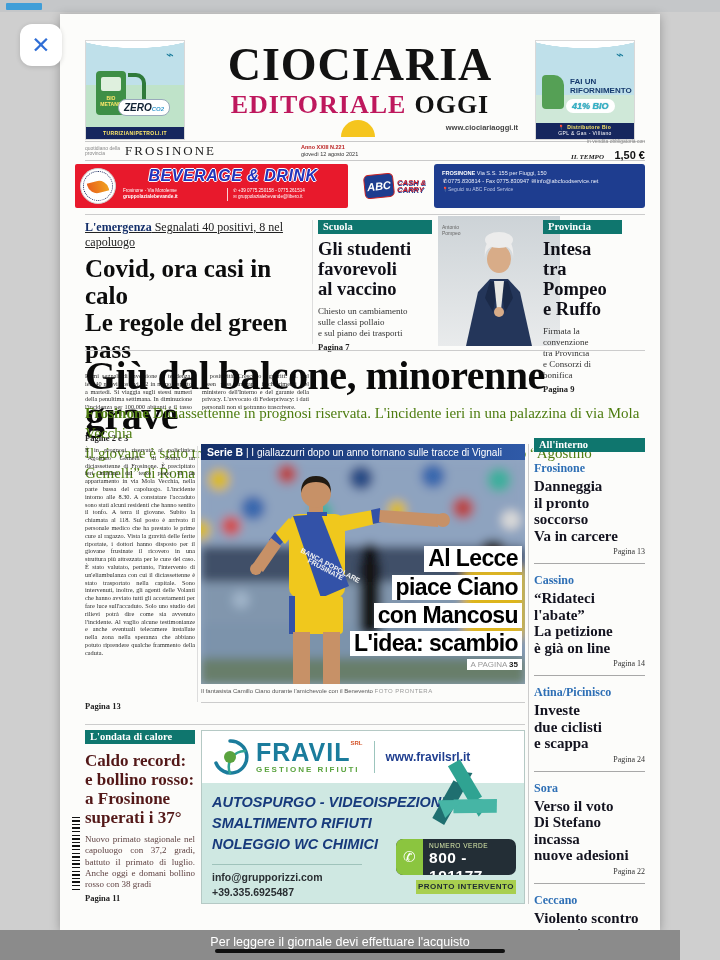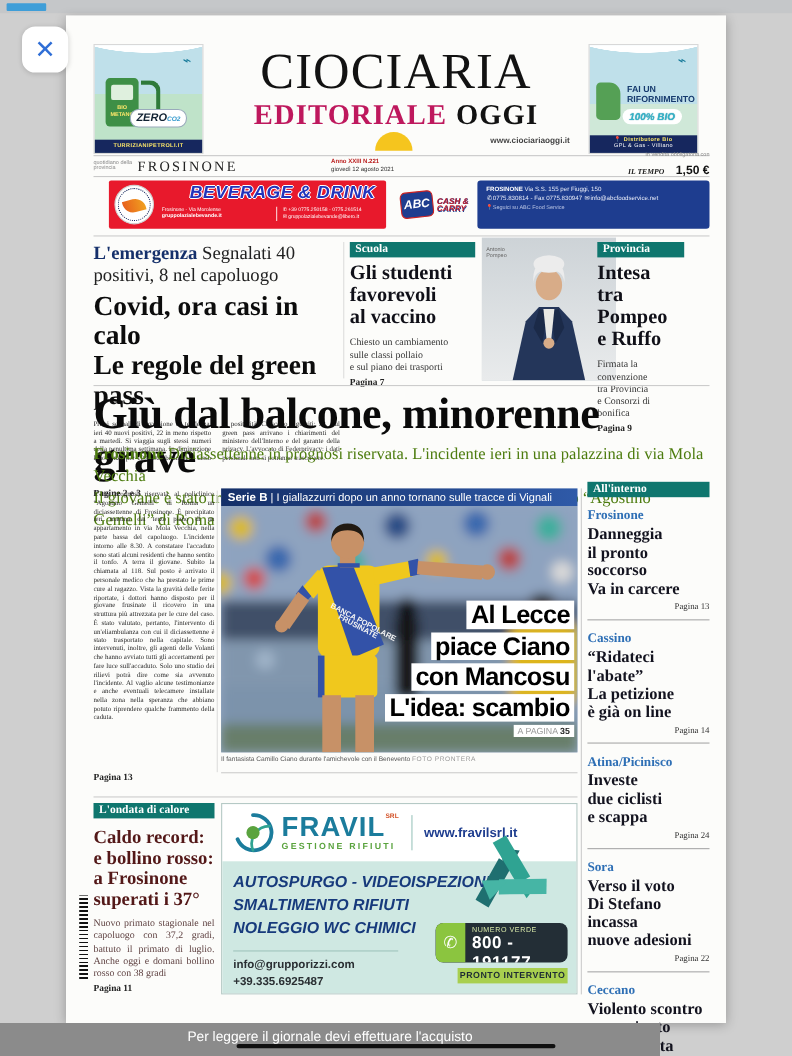--- a/index.html
+++ b/index.html
@@ -8,21 +8,21 @@
   .stage { position:absolute; left:0; top:0; width:720px; height:960px; }
 
   
   .status { position:absolute; left:0; top:0; width:720px; height:12px; background:#c5c7c9; }
   .status-chip { position:absolute; left:6px; top:3px; width:36px; height:7px; background:#3f9ed8; border-radius:1px; }
 
   
   .close-btn { position:absolute; left:20px; top:24px; width:42px; height:42px; background:#fff; border-radius:12px;
     box-shadow:0 1px 5px rgba(0,0,0,.15); display:flex; align-items:center; justify-content:center; z-index:40;
     color:#2f6ed6; font-size:23px; font-weight:bold; cursor:pointer; }
-  .bottom-bar { position:absolute; left:0; top:930px; width:600px; height:30px; background:#8b8b8b; z-index:50; }
+  .bottom-bar { position:absolute; left:0; top:930px; width:680px; height:30px; background:#8b8b8b; z-index:50; }
   .bottom-bar .msg { text-align:center; color:#fff; font-size:12.5px; padding-top:5px; }
   .home-indicator { position:absolute; left:215px; top:19px; width:290px; height:4px; background:#101010; border-radius:2px; }
 
   
   .page { position:absolute; left:60px; top:14px; width:600px; height:916px; background:#fcfcfa; box-shadow:0 2px 10px rgba(0,0,0,.28); }
   .abs { position:absolute; }
   .serif { font-family:"Liberation Serif","DejaVu Serif",serif; }
   .preline { white-space:pre-line; }
 
   
@@ -38,41 +38,41 @@
   .bubble { position:absolute; left:32px; top:58px; background:#fff; border:1px solid #9ab; border-radius:8px; padding:2px 5px; font-weight:bold; font-style:italic; font-size:10px; color:#123; }
   .bubble small { font-size:6px; color:#39c; }
   .ad-strip { position:absolute; left:0; bottom:0; width:100%; height:12px; background:#16275e; color:#ffe96a; font-size:5px; font-weight:bold; text-align:center; line-height:12px; letter-spacing:.4px; }
   .ad-right .fai { position:absolute; left:34px; top:36px; width:62px; font-weight:bold; font-size:8px; color:#163a6e; line-height:1.15; }
   .ad-right .bio-bubble { position:absolute; left:30px; top:58px; background:#fff; border-radius:10px; padding:2px 6px; font-size:9px; font-weight:bold; font-style:italic; color:#35b3c8; text-shadow:0 0 1px #2a8ba0; }
   .ad-right .pump2 { position:absolute; left:6px; top:34px; width:22px; height:34px; background:#55a055; border-radius:4px 10px 4px 4px; }
   .ad-right .ad-strip { height:16px; line-height:1.1; padding-top:2px; color:#fff; font-weight:normal; }
   .ad-right .ad-strip b { color:#ffe96a; }
 
   .masthead { left:128px; top:28px; width:344px; text-align:center; }
-  .m-title { font-family:"Liberation Serif","DejaVu Serif",serif; font-weight:normal; font-size:46px; line-height:1; color:#121212; letter-spacing:1px; }
+  .m-title { font-family:"Liberation Serif","DejaVu Serif",serif; font-weight:bold; font-size:46px; line-height:1; color:#121212; letter-spacing:1px; }
   .m-sub { font-family:"Liberation Serif","DejaVu Serif",serif; font-weight:bold; font-size:26px; line-height:1.05; margin-top:3px; letter-spacing:1px; }
   .m-sub .ed { color:#be185d; } .m-sub .oggi { color:#121212; margin-left:8px; }
   .m-web { text-align:right; font-size:7.5px; font-weight:bold; color:#444; margin-top:5px; padding-right:14px; }
   .sun { left:281px; top:106px; width:34px; height:17px; border-radius:17px 17px 0 0; background:#f5c51e; }
 
   
   .edition-row { left:25px; top:127px; width:560px; height:20px; border-top:1px solid #c9c9c9; border-bottom:1px solid #c9c9c9;
     display:flex; align-items:center; }
   .ed-kicker { font-size:5px; color:#888; line-height:1.1; margin-right:5px; white-space:pre-line; }
   .ed-name { font-family:"Liberation Serif","DejaVu Serif",serif; font-size:13px; letter-spacing:2px; color:#222; }
   .ed-center { margin-left:85px; line-height:1.2; }
   .ed-issue { font-size:5.5px; font-weight:bold; color:#b22; }
   .ed-date { font-size:5.5px; color:#333; }
   .ed-right { margin-left:auto; text-align:right; line-height:1.2; }
   .ed-note { font-size:5px; color:#888; }
   .ed-partner { font-family:"Liberation Serif","DejaVu Serif",serif; font-style:italic; font-weight:bold; font-size:7px; color:#222; margin-right:6px; }
   .ed-price { font-size:11px; font-weight:bold; color:#111;text-align:center; }
 
   
-  .bev { left:39px; top:150px; width:252px; height:44px; background:#e8192c; border-radius:2px; overflow:hidden; }
+  .bev { left:15px; top:150px; width:273px; height:44px; background:#e8192c; border-radius:2px; overflow:hidden; }
   .bev-logo { position:absolute; left:5px; top:4px; width:36px; height:36px; background:#fff; border-radius:50%; border:1px solid #d0d0d0; }
   .bev-logo .swoosh { position:absolute; left:7px; top:12px; width:20px; height:12px; background:linear-gradient(90deg,#e8601c,#f0a020); border-radius:0 10px 0 10px; transform:rotate(-15deg); }
   .bev-logo .ring { position:absolute; left:2px; top:2px; right:2px; bottom:2px; border-radius:50%; border:1px dotted #16275e; }
   .bev-title { position:absolute; left:48px; top:3px; width:220px; text-align:center; font-size:16px; font-weight:bold; font-style:italic; color:#2233bb;
     text-shadow:-1px 0 #fff,1px 0 #fff,0 -1px #fff,0 1px #fff; letter-spacing:.5px; }
   .bev-cols { position:absolute; left:48px; top:24px; width:222px; display:flex; color:#fff; }
   .bev-col1 { width:104px; font-size:4.6px; line-height:1.35; }
   .bev-col1 b { display:block; font-size:4.8px; }
   .bev-col2 { width:118px; border-left:1px solid rgba(255,255,255,.8); padding-left:4px; font-size:4.6px; line-height:1.35; }
   .abc-zone { left:300px; top:150px; width:70px; height:44px; display:flex; align-items:center; justify-content:center; gap:3px; }
@@ -86,21 +86,21 @@
 
   .hline { background:#ccc; height:1px; }
   .vline { background:#ddd; width:1px; }
 
   
   .sec-bar { background:#0f766e; color:#fff; font-family:"Liberation Serif","DejaVu Serif",serif; font-weight:bold;
     font-size:10.5px; padding:1px 5px 2px; }
 
   
   .covid { left:25px; top:206px; width:224px; }
-  .kicker { font-family:"Liberation Serif","DejaVu Serif",serif; font-size:17px; color:#222; }
+  .kicker { font-family:"Liberation Serif","DejaVu Serif",serif; font-size:12px; color:#222;text-decoration:underline; }
   .kicker .lead { font-weight:bold; color:#15306b; }
   .covid-head { font-family:"Liberation Serif","DejaVu Serif",serif; font-weight:bold; font-size:25px; line-height:1.08; color:#0c0c0c; margin-top:5px; }
   .blurry { font-family:"Liberation Serif","DejaVu Serif",serif; font-size:6.3px; line-height:1.24; text-align:justify; color:#2a2a2a; filter:blur(.33px); }
   .covid-body { margin-top:9px; column-count:2; column-gap:10px; height:58px; overflow:hidden; }
   .page-ref { font-family:"Liberation Serif","DejaVu Serif",serif; font-weight:bold; font-size:8.5px; color:#222; margin-top:3px; }
 
   .scuola { left:258px; top:206px; width:114px; }
   .mini-head { font-family:"Liberation Serif","DejaVu Serif",serif; font-weight:bold; font-size:18.5px; line-height:1.08; color:#101018; margin-top:6px; }
   .mini-body { font-family:"Liberation Serif","DejaVu Serif",serif; font-size:9px; line-height:1.22; color:#333; margin-top:6px; }
 
@@ -200,21 +200,21 @@
       <div class="m-web">www.ciociariaoggi.it</div>
     </div>
     <div class="abs sun"></div>
 
     <div class="abs ad-box ad-right">
       <div class="ad-wave"></div>
       <span class="bird">⌁</span>
       <div class="pump2"></div>
       <div class="fai preline">FAI UN
 RIFORNIMENTO</div>
-      <div class="bio-bubble">100% BIO</div>
+      <div class="bio-bubble">41% BIO</div>
       <div class="ad-strip">
         <span>📍</span>
         <b>Distributore Bio</b><br>
         <span>GPL &amp; Gas - Villiano</span>
       </div>
     </div>
 
     <div class="abs edition-row">
       <div class="ed-kicker preline">quotidiano della
 provincia</div>

